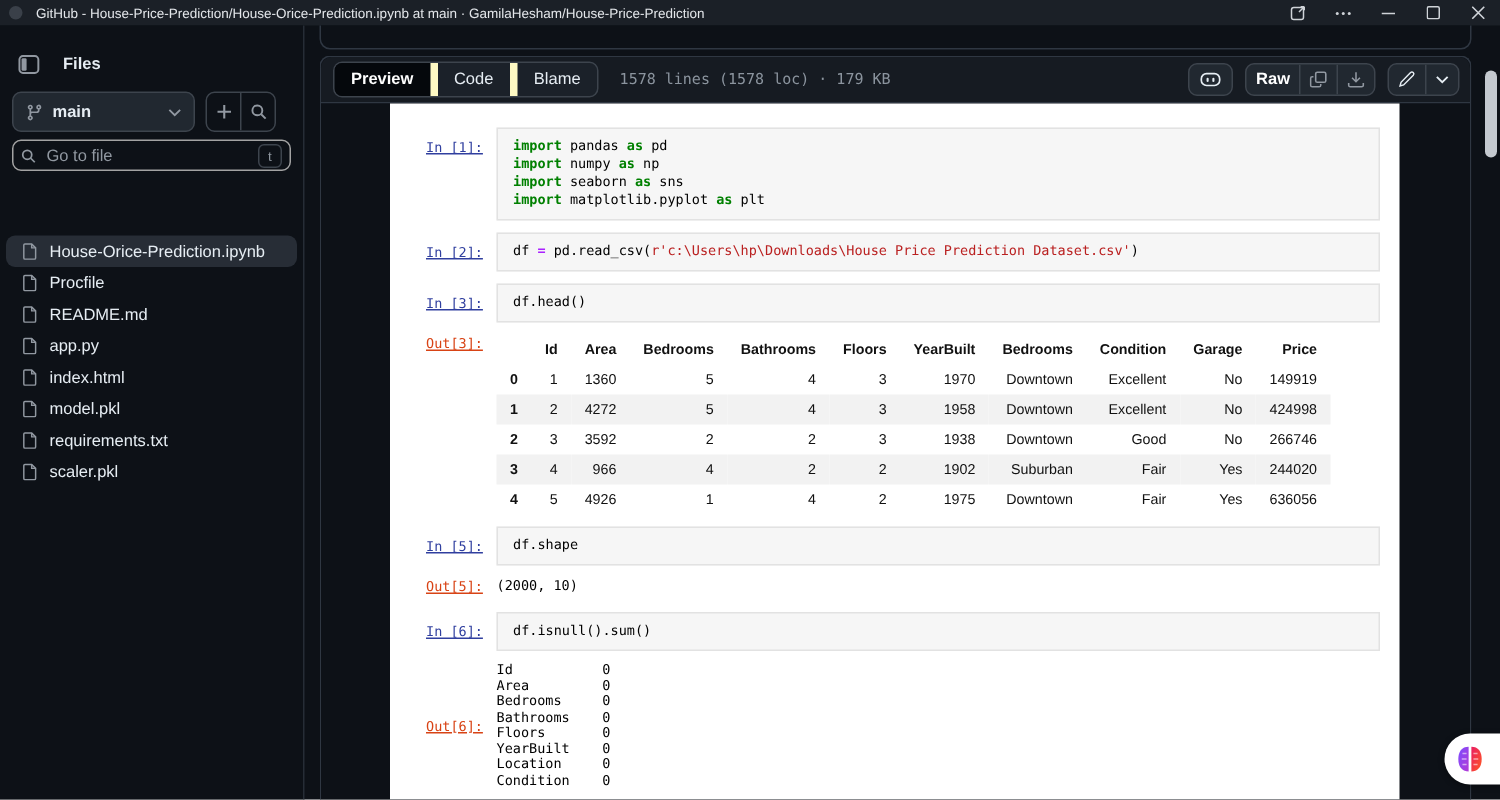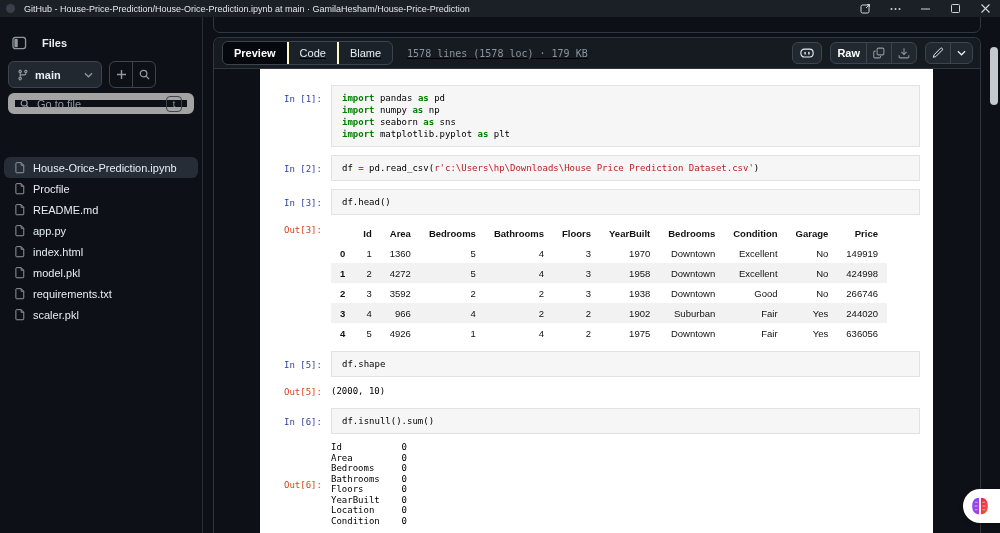--- a/index.html
+++ b/index.html
@@ -14,71 +14,71 @@
   .win-title{white-space:nowrap;overflow:hidden;color:#e3e6ea;}
   .win-controls{position:absolute;right:0;top:0;height:17px;display:flex;align-items:center;}
   .win-btn{width:30px;height:17px;display:flex;align-items:center;justify-content:center;color:#cfd3d8;}
 
   
   .sidebar{position:absolute;left:0;top:17px;width:202px;height:516px;background:#0d1117;
            border-right:1px solid #262d36;color:#e6edf3;}
   .files-header{position:absolute;left:8px;top:16px;display:flex;align-items:center;gap:12px;}
   .files-label{font-size:11px;font-weight:700;}
   .panel-btn{width:22px;height:20px;display:flex;align-items:center;justify-content:center;border-radius:5px;}
-  .branch-row{position:absolute;left:8px;top:44px;width:148px;display:flex;gap:7px;}
+  .branch-row{position:absolute;left:8px;top:44px;width:176px;display:flex;gap:7px;}
   .branch-btn{flex:1;height:25px;background:#212830;border:1px solid #3d444d;border-radius:6px;
               display:flex;align-items:center;padding:0 8px;gap:6px;font-size:11px;font-weight:600;}
   .branch-btn .spacer{flex:1}
   .mini-group{display:flex;height:25px;border:1px solid #3d444d;border-radius:6px;overflow:hidden;background:#0d1117;}
   .mini-group>div{width:22px;display:flex;align-items:center;justify-content:center;}
   .mini-group>div + div{border-left:1px solid #3d444d;}
-  .goto-wrap{position:absolute;left:8px;top:76px;width:186px;height:21px;border:7px solid #a3a3a3;
+  .goto-wrap{position:absolute;left:8px;top:76px;width:186px;height:21px;border:1px solid #a3a3a3;
              border-radius:6px;background:#0d1117;display:flex;align-items:center;padding:0 5px;gap:5px;box-sizing:border-box;}
   .goto-input{flex:1;background:transparent;border:none;outline:none;color:#e6edf3;font-size:11px;
               font-family:"Liberation Sans",sans-serif;min-width:0;}
   .goto-input::placeholder{color:#9198a1;}
   .kbd-badge{width:14px;height:14px;border:1px solid #3d444d;border-radius:4px;color:#9198a1;font-size:9px;
              display:flex;align-items:center;justify-content:center;flex:0 0 auto;}
   .file-list{position:absolute;left:4px;top:103px;width:194px;margin-top:37px;}
   .file-row{height:21px;display:flex;align-items:center;gap:7px;padding:0 0 0 10px;border-radius:6px;
             font-size:11px;color:#e6edf3;white-space:nowrap;}
   .file-row.selected{background:#272d36;}
   .file-row svg{flex:0 0 auto}
 
   
   .content{position:absolute;left:203px;top:17px;width:797px;height:516px;overflow:hidden;}
   .remnant{position:absolute;left:10px;top:-10px;width:766px;height:24px;border:1px solid #2f3742;
            border-radius:0 0 7px 7px;background:#0d1117;}
   .filebox{position:absolute;left:10px;top:20px;width:766px;height:497px;border:1px solid #2f3742;
            border-bottom:none;border-radius:7px 7px 0 0;background:#0d1117;}
   .filebox-header{position:absolute;left:0;top:0;right:0;height:30px;background:#161b22;
-                  border-bottom:1px solid #2f3742;border-radius:7px 7px 0 0;display:flex;align-items:center;text-decoration:underline;}
+                  border-bottom:1px solid #2f3742;border-radius:7px 7px 0 0;display:flex;align-items:center;}
   .seg{display:flex;height:22px;border:1px solid #3d444d;border-radius:6px;overflow:hidden;
        margin-left:8px;background:#1b2129;font-size:11px;color:#e6edf3;}
   .seg-item{padding:0 11px;display:flex;align-items:center;}
-  .seg-item + .seg-item{border-left:2px solid #fef9c3;}
+  .seg-item + .seg-item{border-left:5px solid #fef9c3;}
   .seg-item.active{background:#05080c;color:#fff;font-weight:700;}
   .stats{margin-left:14px;font-family:"DejaVu Sans Mono",monospace;font-size:10px;color:#8b949e;white-space:nowrap;}
   .header-right{position:absolute;right:7px;top:4px;display:flex;gap:8px;align-items:center;}
   .icon-btn{height:22px;box-sizing:border-box;border:1px solid #3d444d;border-radius:6px;background:#212830;
             display:flex;align-items:center;justify-content:center;padding:0 7px;}
   .btn-group{display:flex;height:22px;box-sizing:border-box;border:1px solid #3d444d;border-radius:6px;
              overflow:hidden;background:#212830;}
   .btn-group>div{display:flex;align-items:center;justify-content:center;padding:0 6px;}
   .btn-group>div + div{border-left:1px solid #3d444d;}
   .raw-label{font-size:11px;font-weight:700;color:#fff;padding:0 8px;}
 
   
   .nbwhite{position:absolute;left:46px;right:47px;top:31px;bottom:-1px;background:#ffffff;
            overflow:hidden;padding-top:16px;box-sizing:border-box;}
   .nbrow{display:flex;margin-bottom:8px;}
   .nbrow.table{}
   .nbrow.out{margin-bottom:10px;align-items:center;}
   .prompt{flex:0 0 71px;box-sizing:border-box;padding:9px 4px 0 24px;
-          font-family:"DejaVu Sans Mono",monospace;font-size:9px;line-height:11px;white-space:nowrap;}
+          font-family:"DejaVu Sans Mono",monospace;font-size:9px;line-height:11px;white-space:nowrap;text-decoration:underline;}
   .nbrow.out .prompt,.nbrow.table .prompt{padding-top:2px;}
   .prompt.pin{color:var(--in-prompt,#303f9f);}
   .prompt.pout{color:var(--out-prompt,#d84315);}
   .nbbody{flex:1;min-width:0;}
   .codebox{margin-right:13px;background:#f6f6f6;border:1px solid #e2e2e2;padding:6px 10px;}
   pre.code{margin:0;font-family:"DejaVu Sans Mono",monospace;font-size:9px;line-height:12px;color:#000;}
   .t-k{color:var(--keyword,#008000);font-weight:bold;}
   .t-s{color:var(--string,#ba2121);}
   .t-o{color:var(--operator,#aa22ff);font-weight:bold;}
   .t-n{color:#000;}

